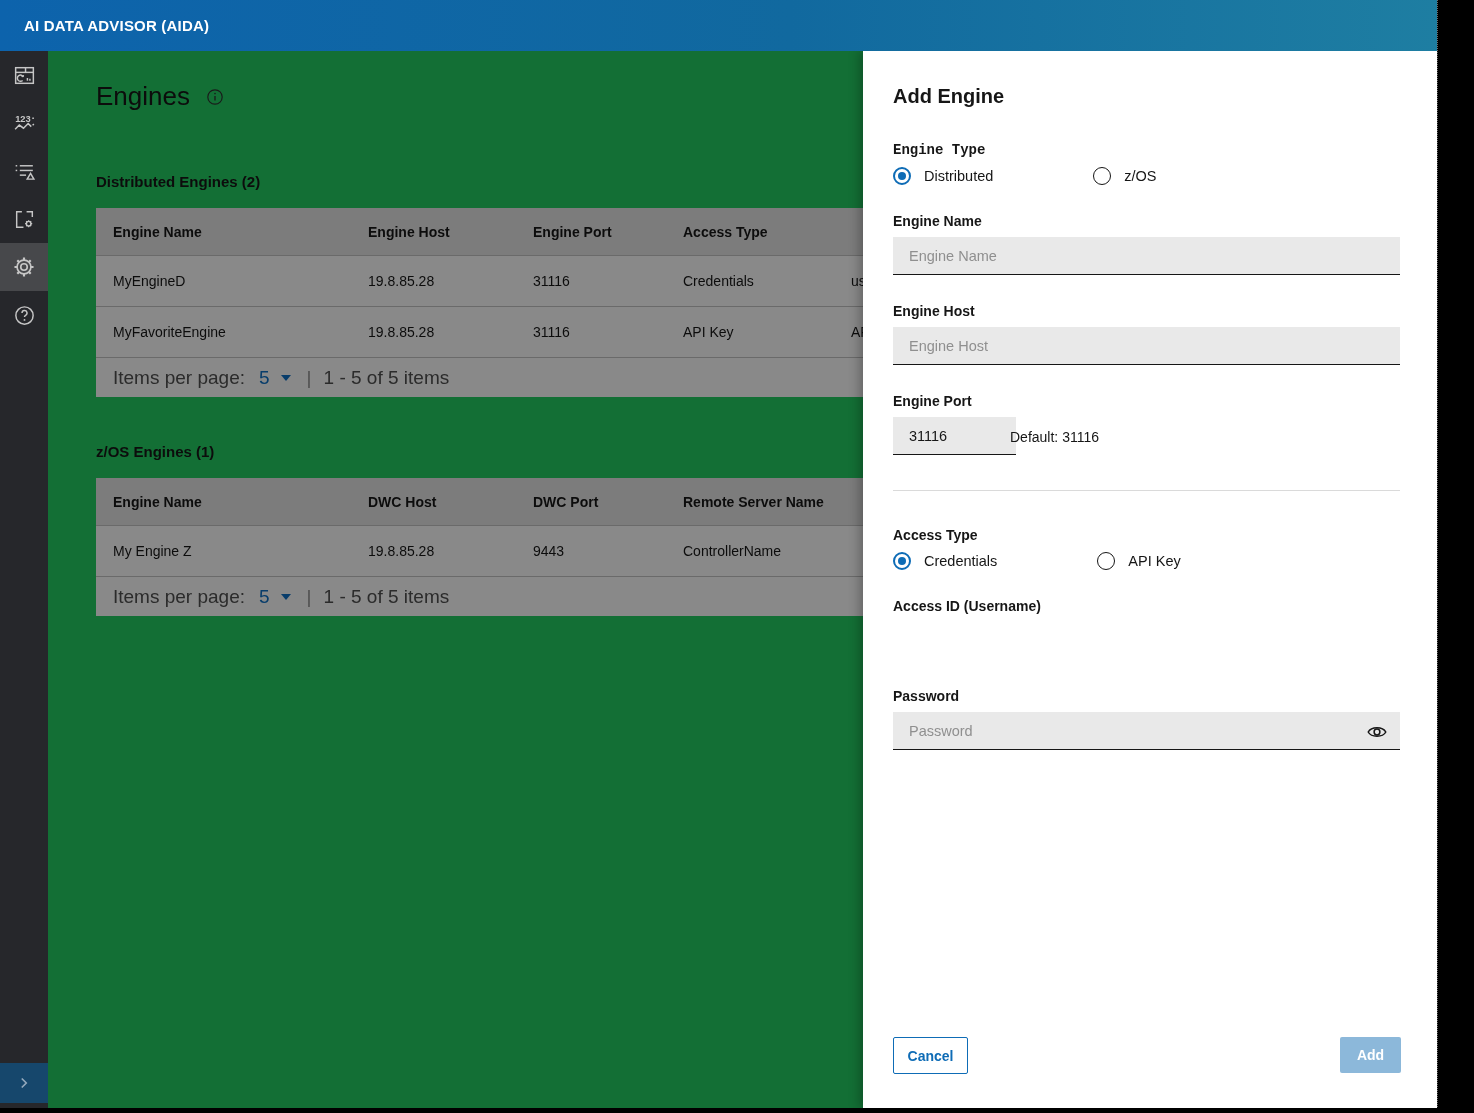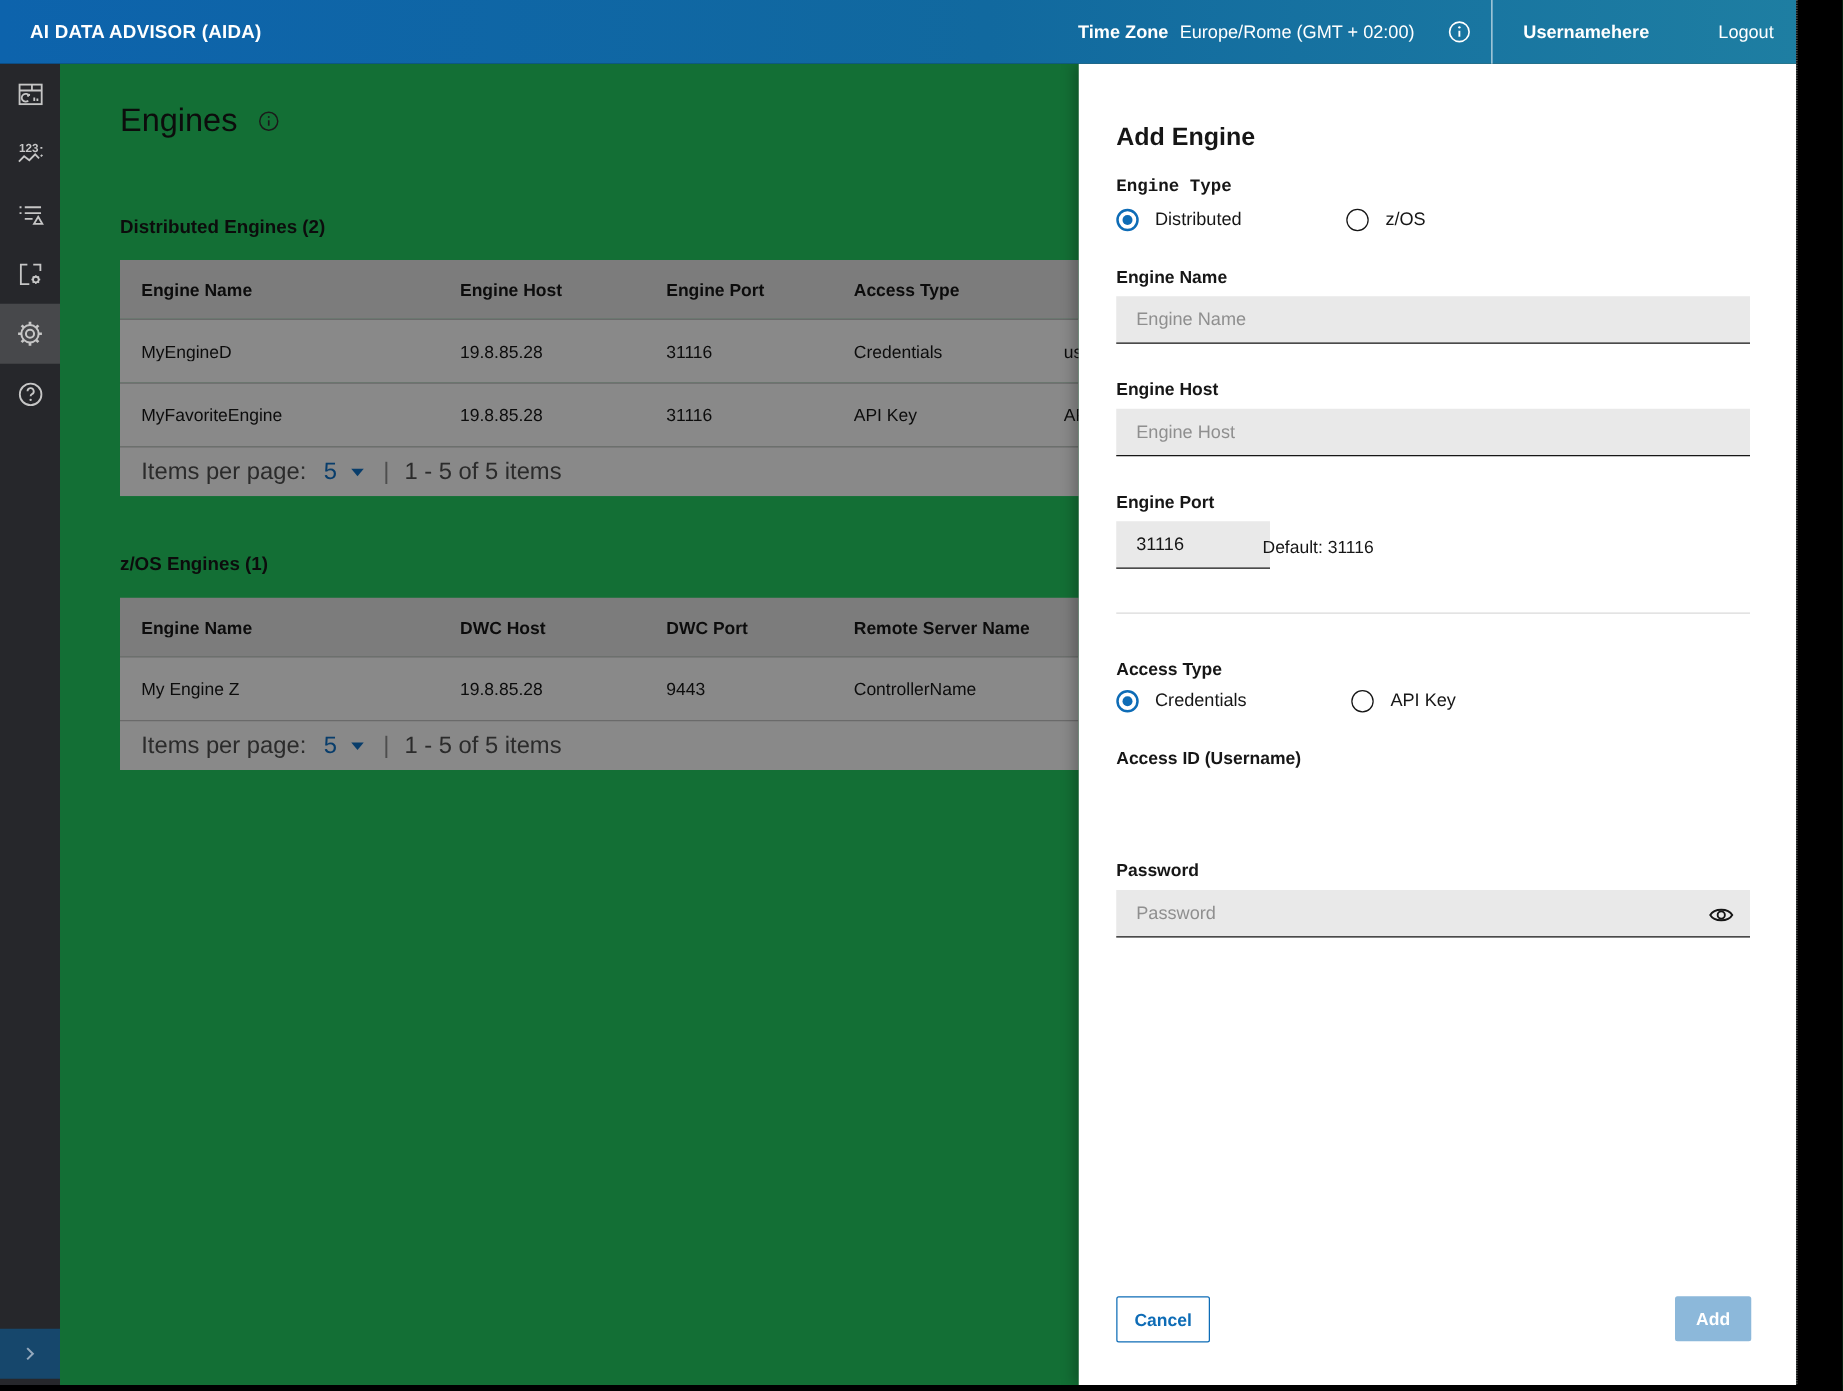--- a/index.html
+++ b/index.html
@@ -47,23 +47,23 @@
   .caret-down { width:0; height:0; border-left:5px solid transparent; border-right:5px solid transparent; border-top:6px solid #0f6cbd; }
   .pager-pipe { margin-left:16px; color:#8a8a8a; }
   .pager-range { margin-left:12px; }
 
   
   .overlay { position:absolute; left:48px; top:51px; width:1389px; height:1057px; background:rgba(0,0,0,.435); z-index:5; }
 
   
   .panel { position:absolute; left:863px; top:51px; width:574px; height:1057px; background:#fff; z-index:10;
     box-shadow:-4px 0 10px rgba(0,0,0,.25); }
-  .panel-title { position:absolute; left:30px; top:48px; font-size:20px; color:#161616; }
+  .panel-title { position:absolute; left:30px; top:34px; font-size:20px; color:#161616; }
   .fld-label { position:absolute; left:30px; font-size:14px; font-weight:bold; color:#161616; }
-  .radio-row { position:absolute; left:30px; display:flex; align-items:center; gap:10px; }
+  .radio-row { position:absolute; left:30px; display:flex; align-items:center; gap:26px; }
   .radio-opt { display:flex; align-items:center; gap:13px; cursor:pointer; }
   .radio-circ { width:18px; height:18px; border-radius:50%; border:1px solid #161616; position:relative; flex:none; }
   .radio-opt.sel .radio-circ { border:2px solid #0e6cb6; }
   .radio-opt.sel .radio-circ::after { content:""; position:absolute; left:3px; top:3px; width:8px; height:8px; border-radius:50%; background:#0e6cb6; }
   .radio-lbl { font-size:14.5px; color:#161616; }
   .opt2 { margin-left:74px; }
   .txt-input { position:absolute; left:30px; width:507px; height:38px; background:#e9e9e9; border:none;
     border-bottom:1px solid #161616; font-size:14.5px; color:#161616; padding:0 16px;
     font-family:"Liberation Sans","DejaVu Sans",sans-serif; outline:none; }
   .txt-input::placeholder { color:#8f8f8f; opacity:1; }
@@ -82,32 +82,20 @@
   .right-strip { position:absolute; left:1437px; top:0; width:37px; height:1113px; background:#000; border-left:1px dotted #6f6f6f; z-index:40; }
   .bottom-strip { position:absolute; left:0; top:1108px; width:1474px; height:5px; background:#000; z-index:50; }
 </style>
 </head>
 <body>
 
 <div id="stage">
 
   <header class="topbar">
     <div class="topbar-title">AI DATA ADVISOR (AIDA)</div>
-    <div class="topbar-right">
-      <span class="tz-label">Time Zone</span>
-      <span class="tz-value">Europe/Rome (GMT + 02:00)</span>
-      <svg class="tb-info" viewBox="0 0 20 20">
-        <circle cx="10" cy="10" r="8.2" fill="none" stroke="#fff" stroke-width="1.4"></circle>
-        <line x1="10" y1="9" x2="10" y2="14" stroke="#fff" stroke-width="1.6"></line>
-        <circle cx="10" cy="6.2" r="1" fill="#fff"></circle>
-      </svg>
-      <div class="tb-divider"></div>
-      <span class="tb-user">Usernamehere</span>
-      <span class="tb-logout">Logout</span>
-    </div>
   </header>
 
   <nav class="sidebar">
     <div class="side-item">
       <svg width="25" height="25" viewBox="0 0 24 24" fill="none" stroke="#c6c6c6" stroke-width="1.4">
         <rect x="3.5" y="4.5" width="17" height="15"></rect>
         <line x1="3.5" y1="9" x2="20.5" y2="9"></line>
         <line x1="13" y1="4.5" x2="13" y2="9"></line>
         <path d="M10.8 13.2 a3 3 0 1 0 -0.6 3.6"></path>
         <path d="M10.8 13.2 l0.3 -1.6 M10.8 13.2 l-1.6 -0.2" stroke-width="1.1"></path>

